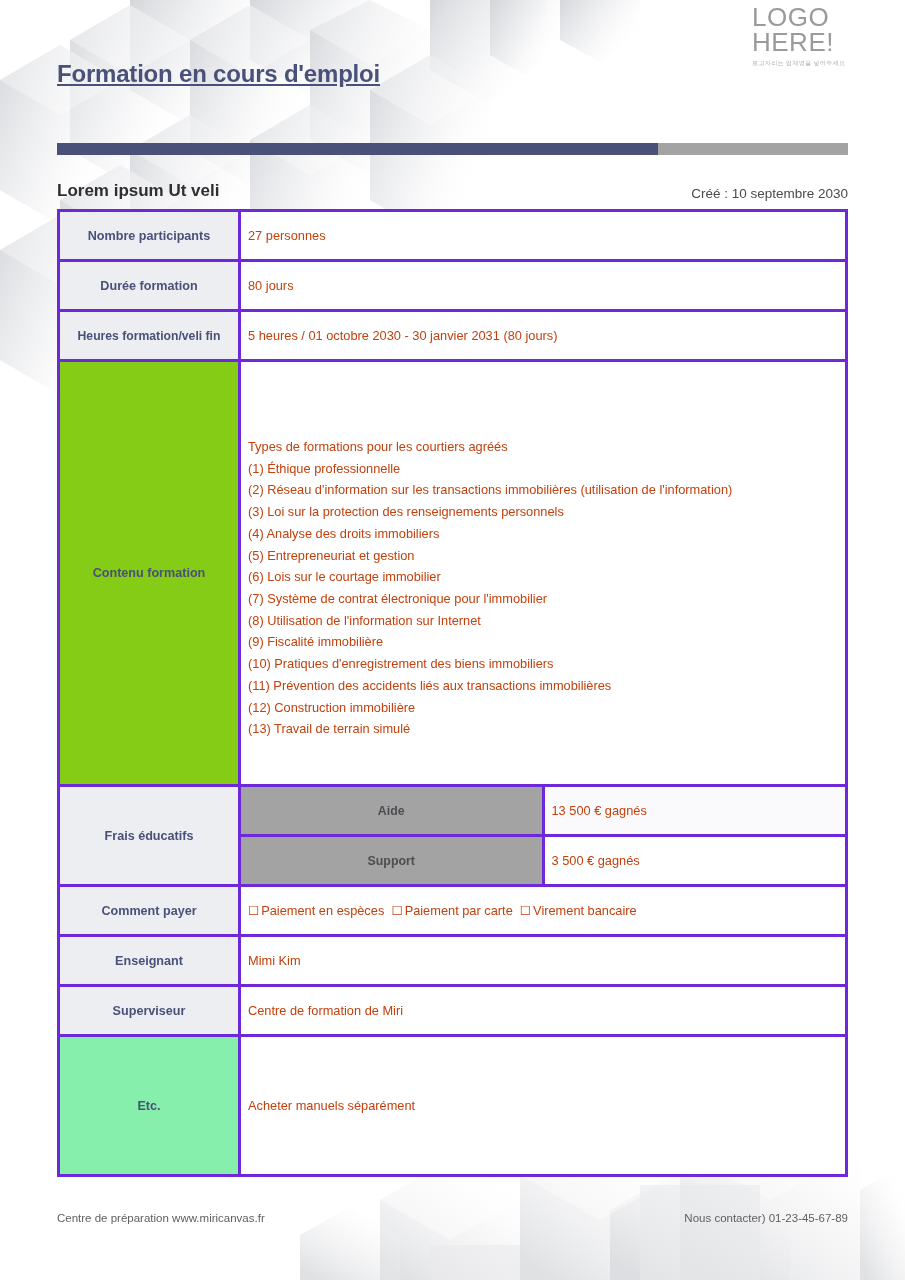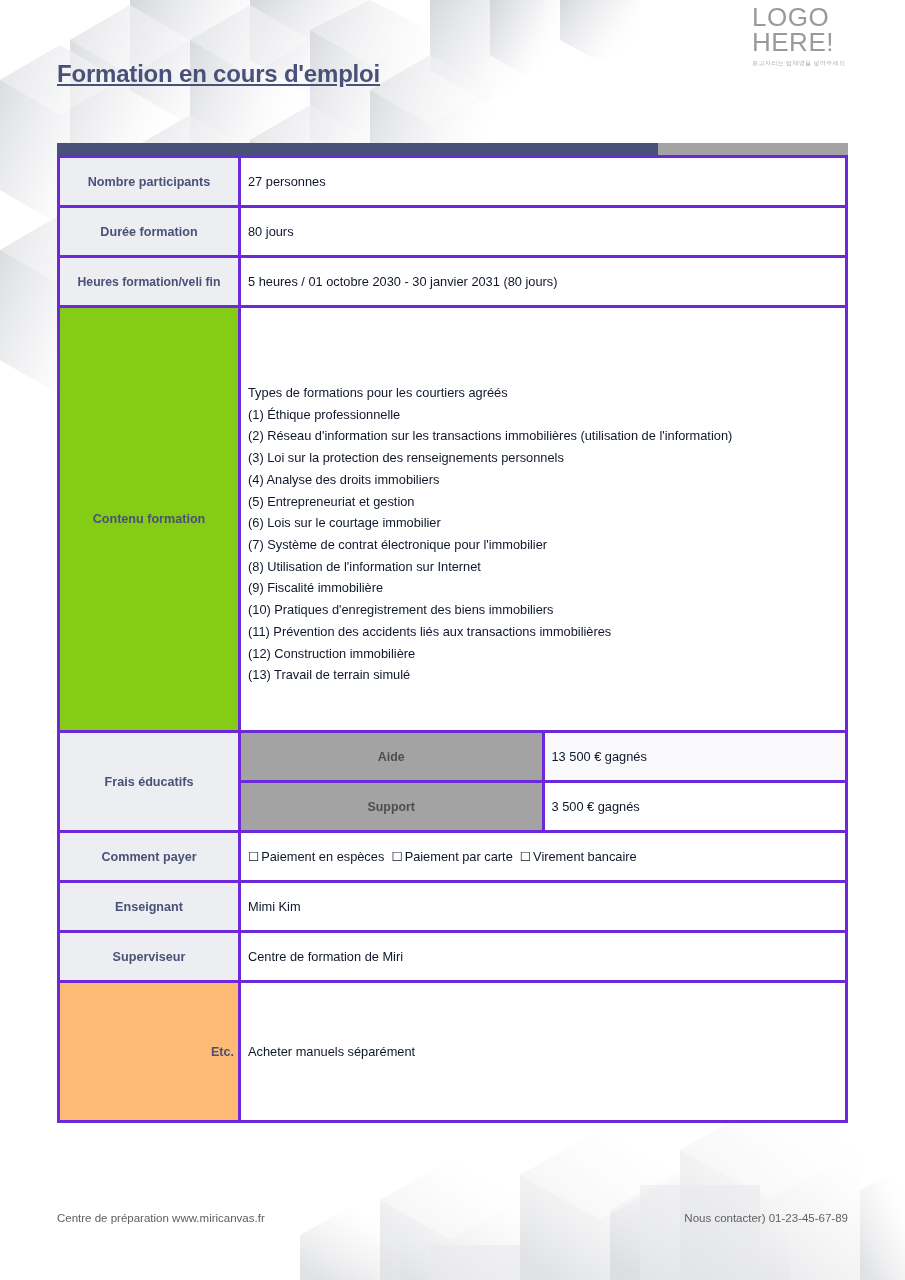--- a/index.html
+++ b/index.html
@@ -118,25 +118,25 @@
   td.label {
     width: 181px;
     background: #eceef1;
     color: #4a5179;
     font-size: 12.6px;
     font-weight: bold;
     text-align: center;
     padding: 6px 4px;
   }
   td.label.tall { background: #84cc16; }
-  td.label.etc  { background: #fdba74; text-align: right; }
+  td.label.etc  { background: #86efac; }
 
   td.value {
     background: #ffffff;
-    color: #0f172a;
+    color: #c2410c;
     font-size: 12.8px;
     padding: 8px 6px 8px 7px;
     text-align: left;
   }
   td.value.tinted { background: #fafafc; }
 
   td.sublabel {
     width: 111px;
     background: #a3a3a3;
     color: #4e4e52;
@@ -241,20 +241,24 @@
       <div class="logo-line">HERE!</div>
       <div class="logo-sub">로고자리는 업체명을 넣어주세요</div>
     </div>
 
     <div class="rule">
       <div class="rule-navy"></div>
       <div class="rule-gray"></div>
     </div>
   </div>
 
+  <div class="subhead">
+    <div class="sub-title">Lorem ipsum Ut veli</div>
+    <div class="sub-date">Créé : 10 septembre 2030</div>
+  </div>
 
   <table class="info">
     <tbody>
       <tr>
         <td class="label" style="height:50px">Nombre participants</td>
         <td class="value" colspan="2">27 personnes</td>
       </tr>
 
       <tr>
         <td class="label" style="height:50px">Durée formation</td>

